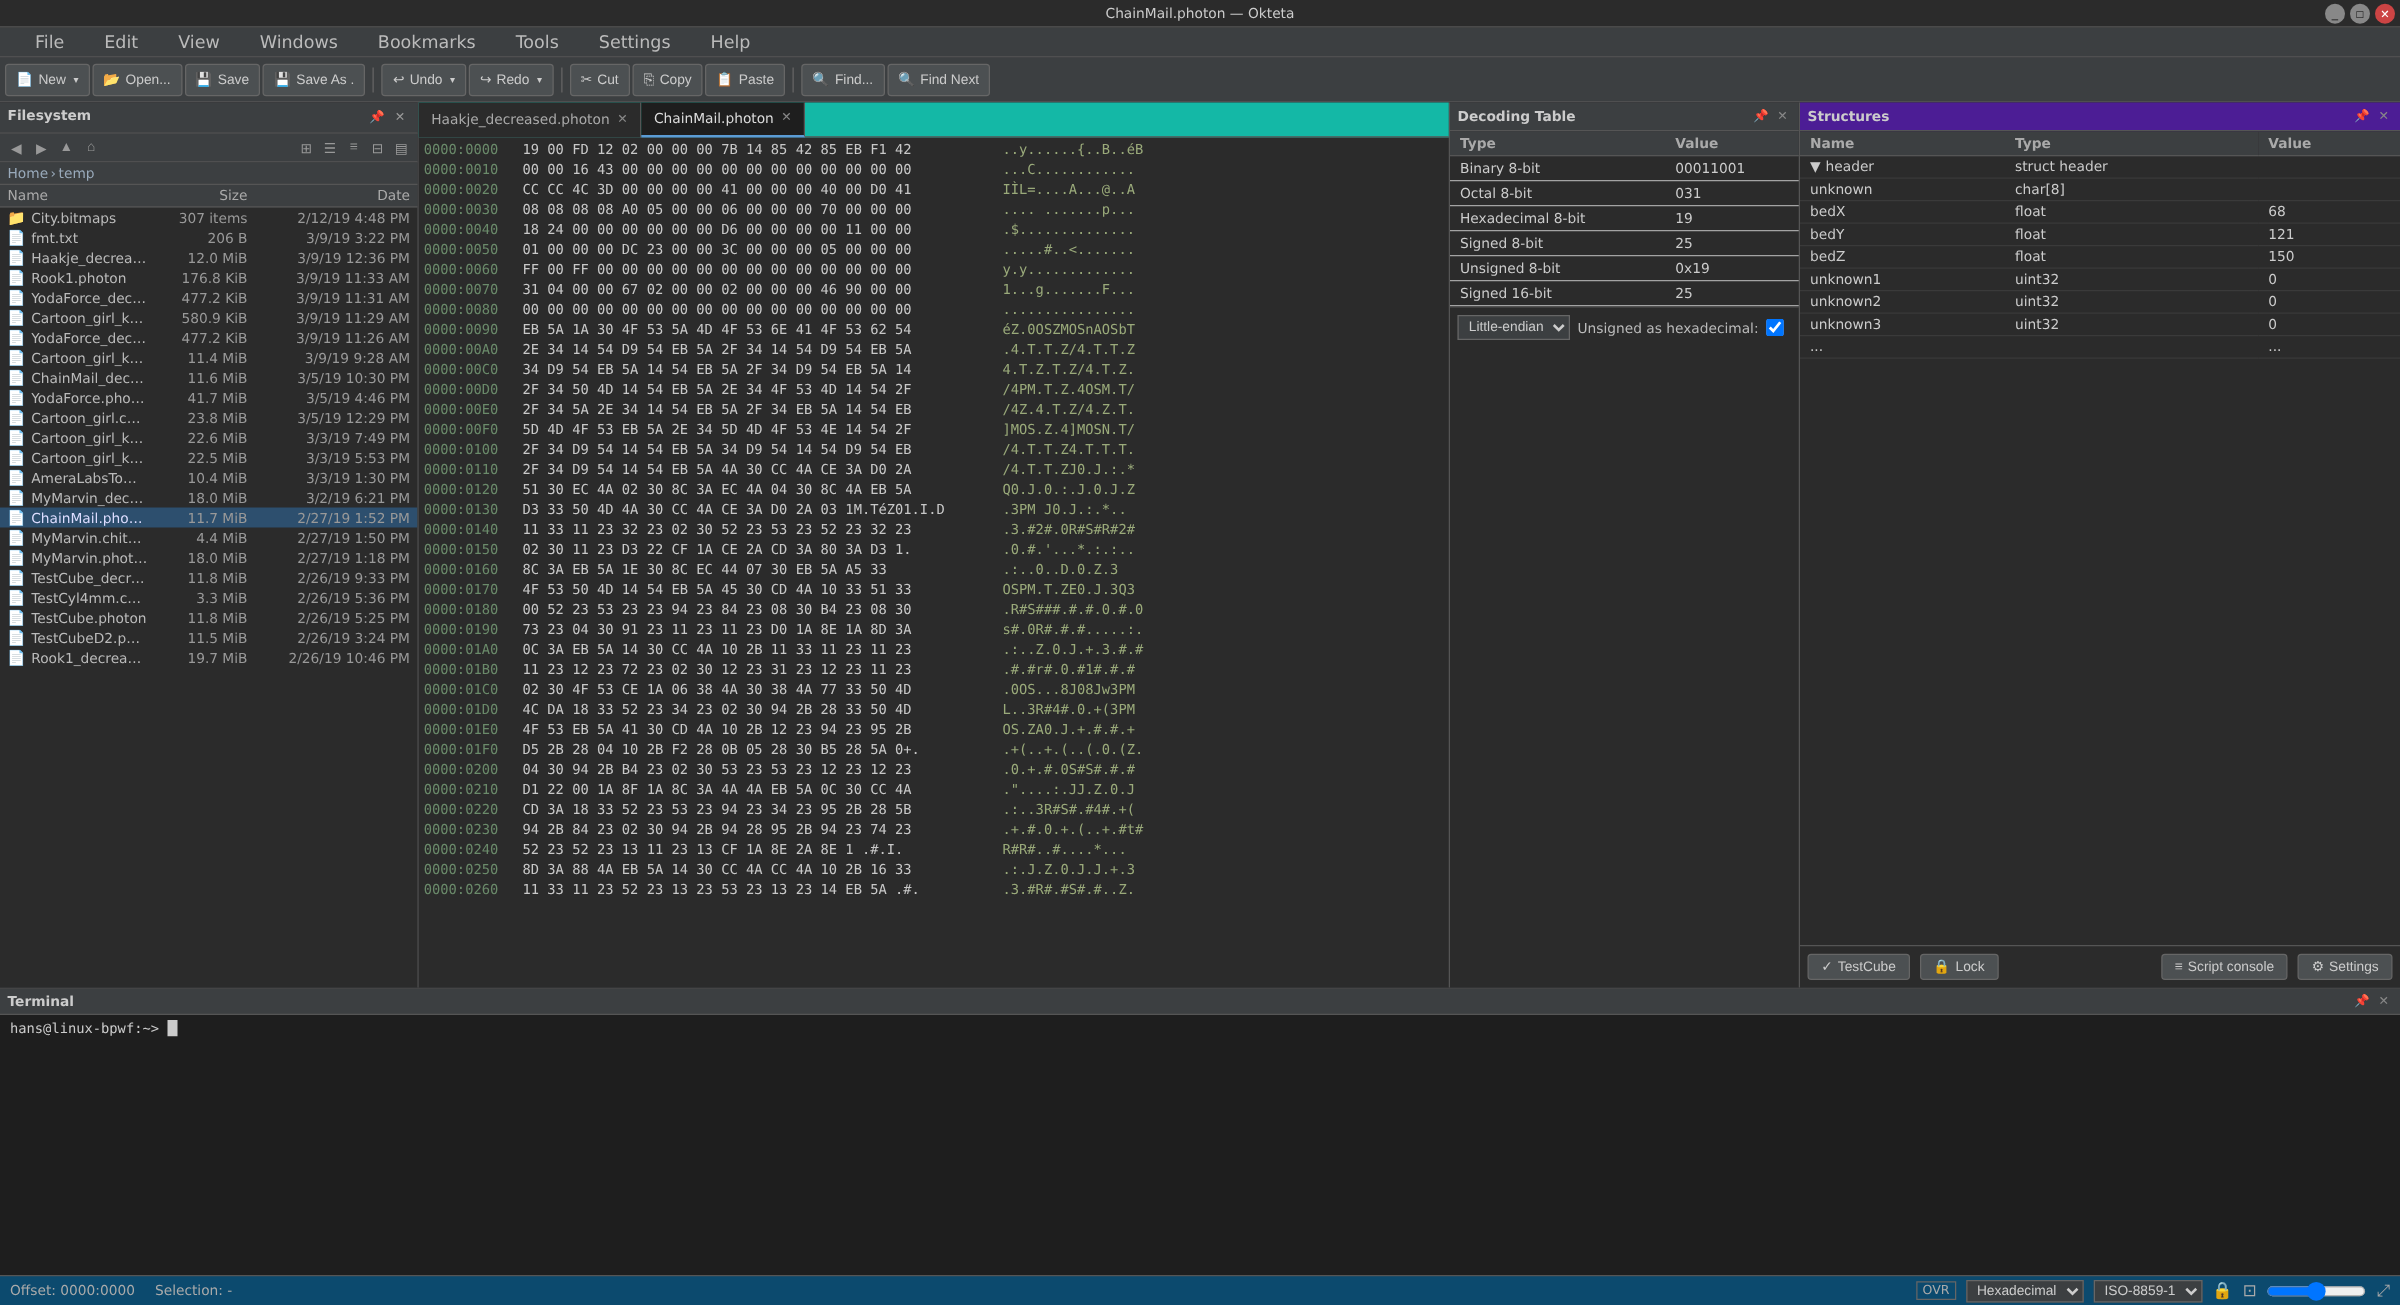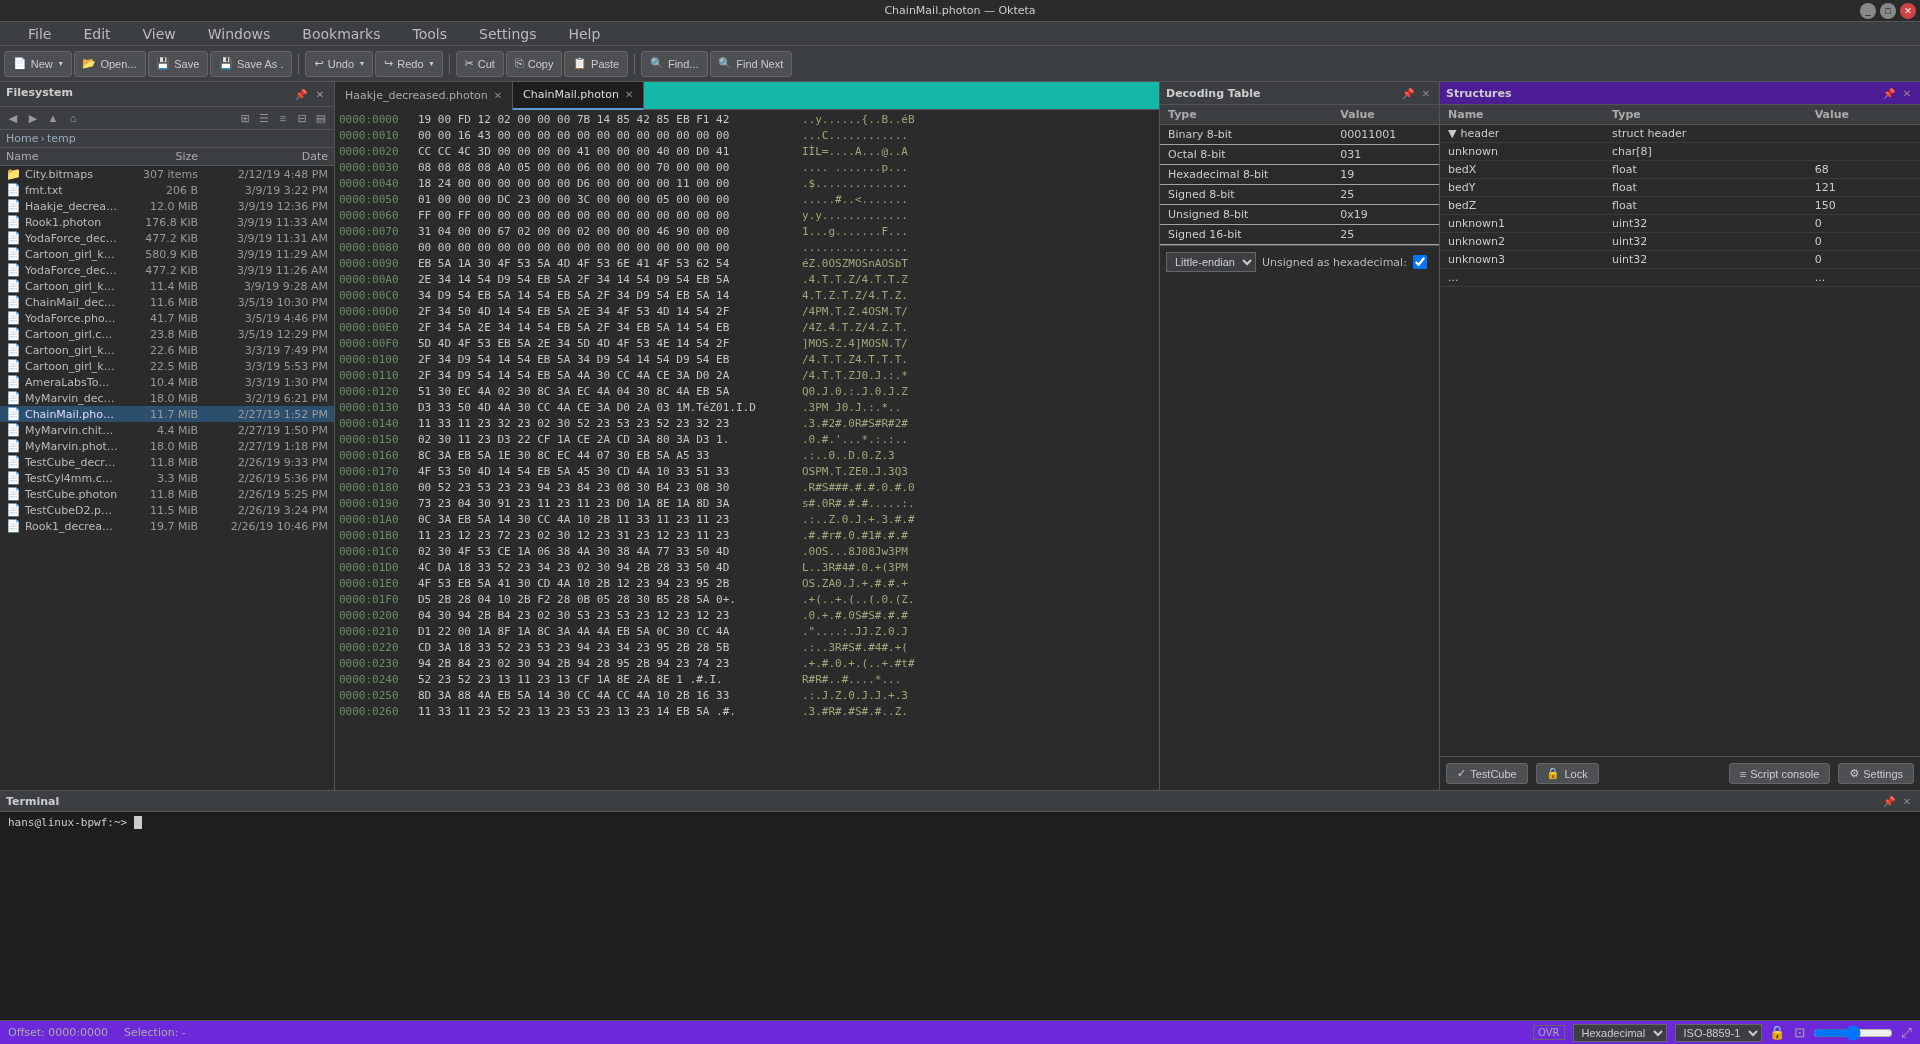--- a/index.html
+++ b/index.html
@@ -80,21 +80,21 @@
     #struct-title { color: #ccc; font-size: 11px; font-weight: bold; }
     #struct-table-wrap { flex: 1; overflow-y: auto; }
     #struct-table { width: 100%; border-collapse: collapse; font-size: 11px; }
     #struct-table th { background: #3c3f41; color: #aaa; padding: 3px 8px; text-align: left; border-bottom: 1px solid #555; }
     #struct-table td { padding: 2px 8px; border-bottom: 1px solid #3a3a3a; color: #ccc; }
     .struct-indent { padding-left: 20px; }
     #struct-footer { padding: 6px; border-top: 1px solid #555; display: flex; gap: 8px; }
     .struct-btn { display: flex; align-items: center; gap: 4px; padding: 3px 10px; background: #4c5052; border: 1px solid #666; border-radius: 3px; color: #ccc; cursor: pointer; font-size: 11px; }
 
     
-    #statusbar { height: 24px; background: #6d28d9; border-top: 1px solid #555; display: flex; align-items: center; padding: 0 8px; gap: 16px; font-size: 11px; color: #aaa; position: fixed; bottom: 0; width: 1920px; z-index: 100; }
+    #statusbar { height: 24px; background: #0c4a6e; border-top: 1px solid #555; display: flex; align-items: center; padding: 0 8px; gap: 16px; font-size: 11px; color: #aaa; position: fixed; bottom: 0; width: 1920px; z-index: 100; }
     .status-item { display: flex; align-items: center; gap: 4px; }
     #statusbar-right { margin-left: auto; display: flex; align-items: center; gap: 8px; }
     .zoom-slider { width: 80px; }
 
     
     #terminal-panel { position: fixed; bottom: 24px; left: 0; right: 0; height: 230px; background: #1e1e1e; border-top: 1px solid #555; display: flex; flex-direction: column; }
     #terminal-header { background: #3c3f41; padding: 3px 6px; display: flex; align-items: center; justify-content: space-between; border-bottom: 1px solid #555; }
     #terminal-title { color: #ccc; font-size: 11px; font-weight: bold; }
     #terminal-content { flex: 1; padding: 4px 8px; font-family: 'DejaVu Sans Mono', monospace; font-size: 11px; color: #ccc; overflow: hidden; }
     .terminal-cursor { display: inline-block; width: 8px; height: 13px; background: #ccc; vertical-align: text-bottom; animation: blink 1s infinite; }

